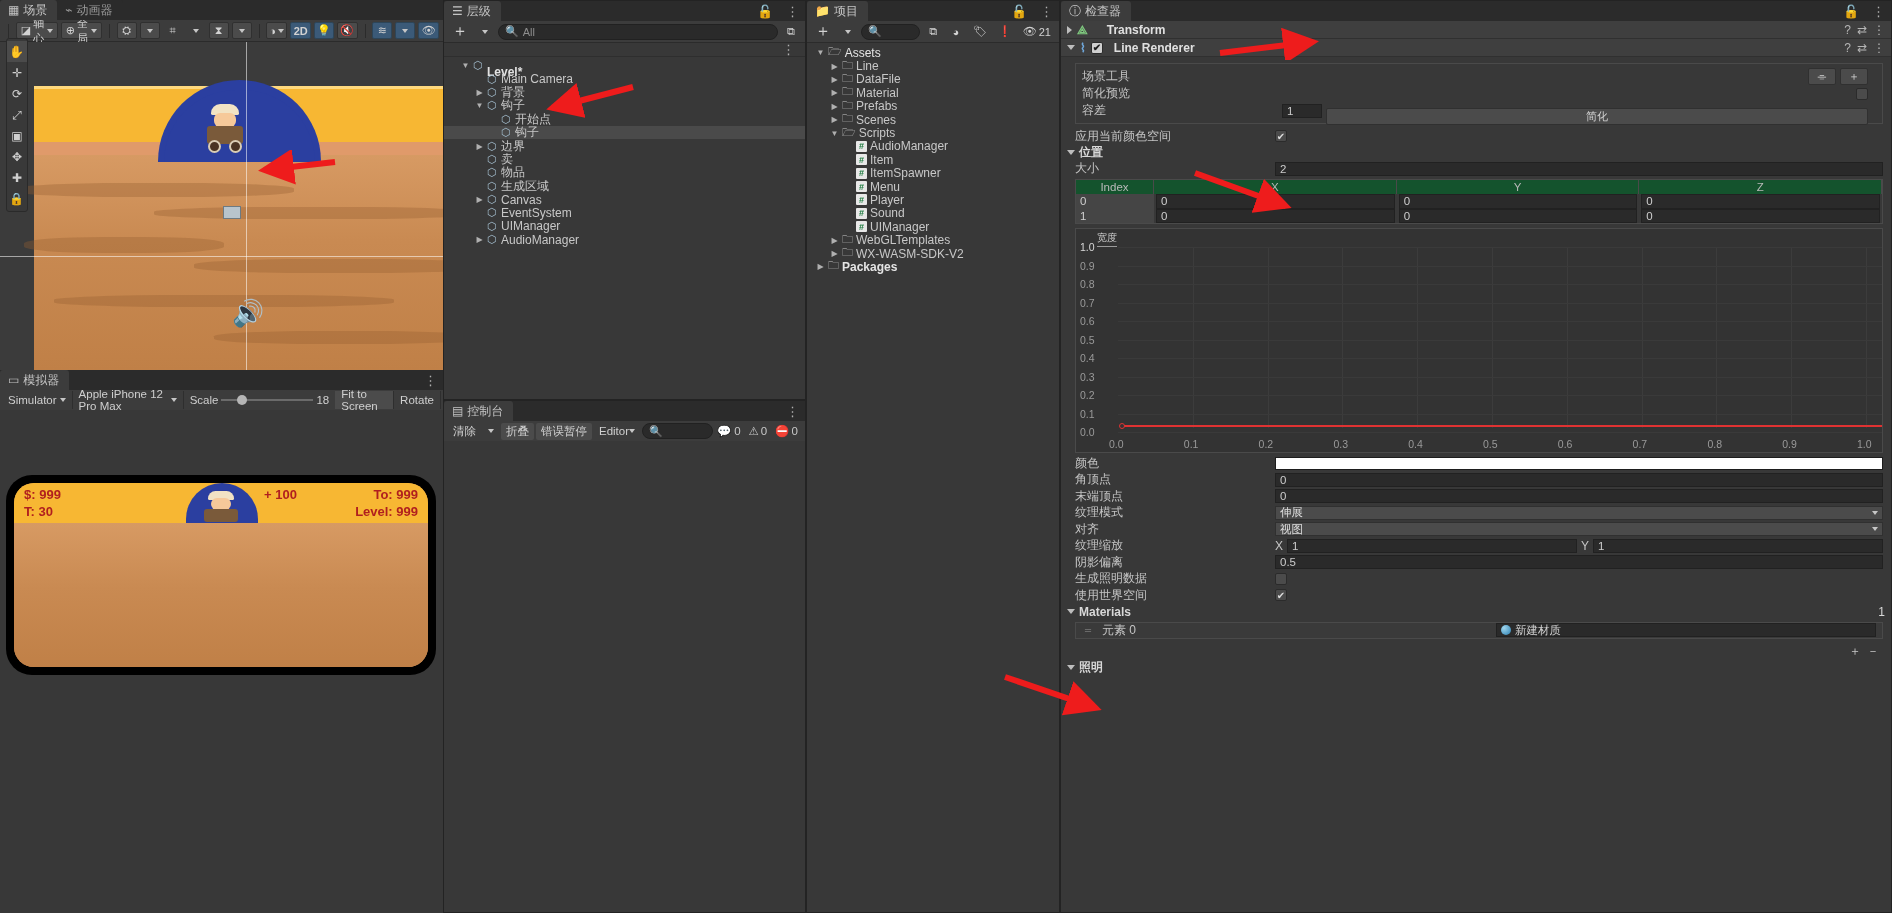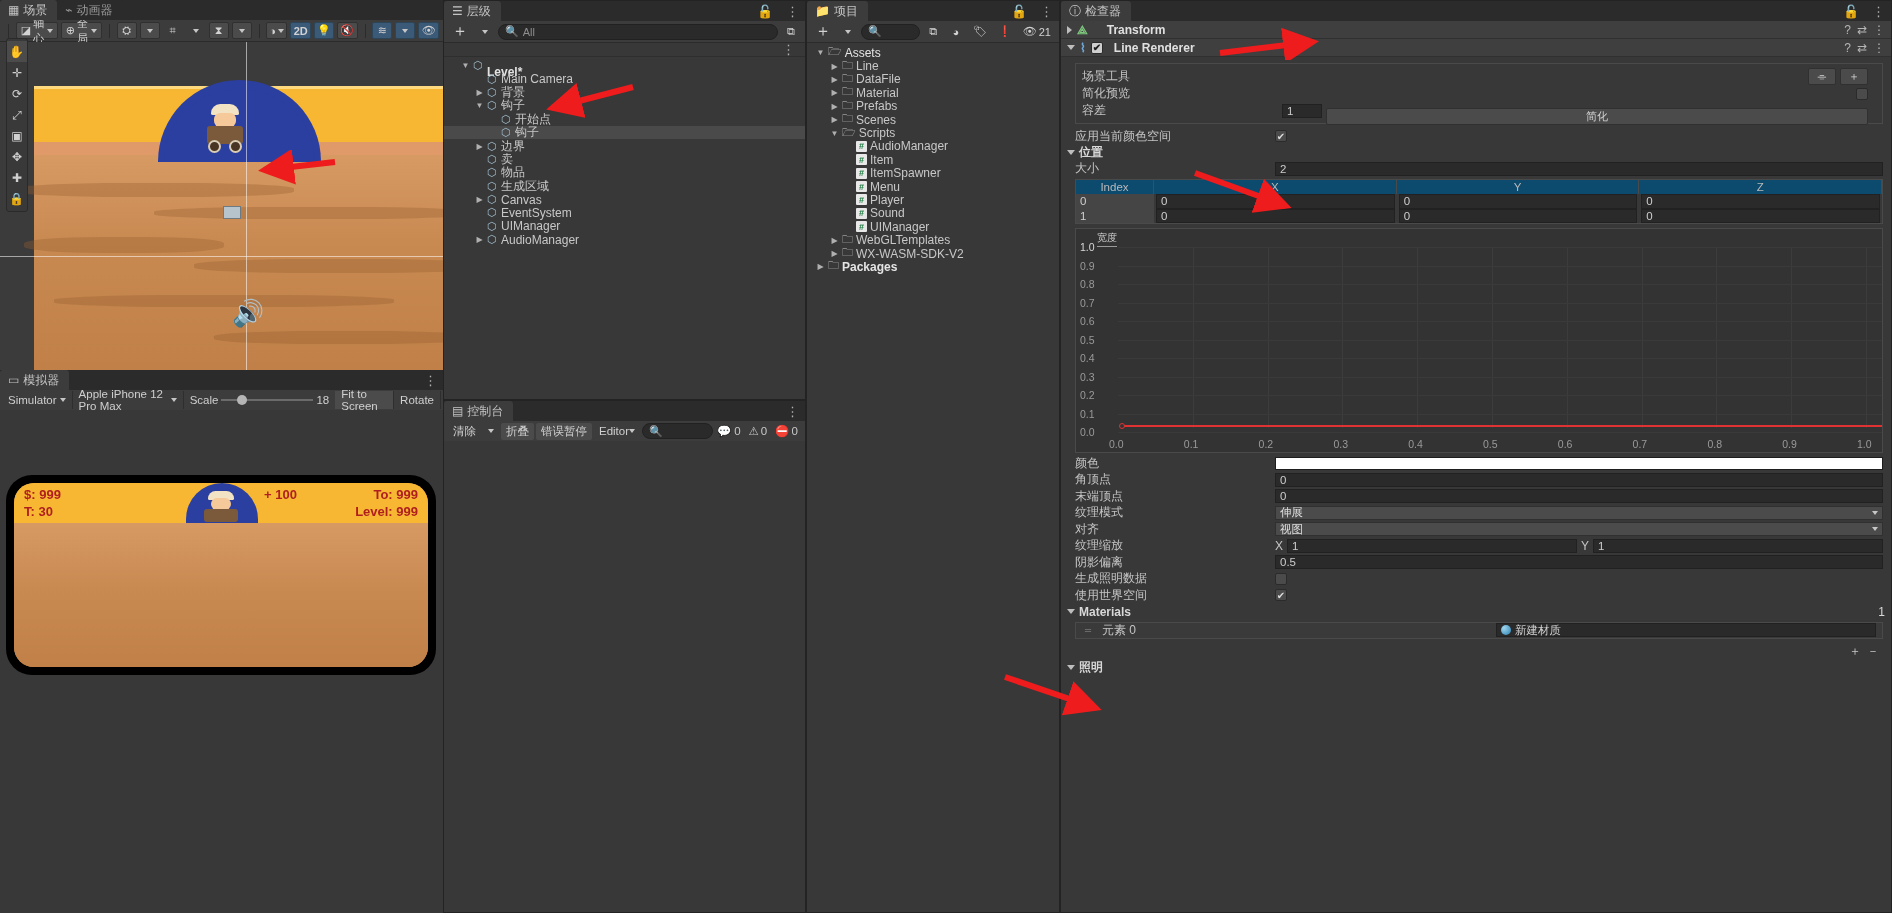--- a/index.html
+++ b/index.html
@@ -116,21 +116,21 @@
   .pbox.on { background:#4b4b4b; }
   .pdrop { flex:1; height:14px; background:#4b4b4b; border:1px solid #303030; color:#ddd; font-size:11.5px;
            display:flex; align-items:center; padding:0 4px; position:relative; }
   .pdrop .dc { position:absolute; right:4px; }
   .foldout { height:16px; display:flex; align-items:center; gap:4px; padding:0 6px; font-size:12px;
              color:#d8d8d8; font-weight:bold; }
   .tri { width:0;height:0;border-left:4px solid transparent;border-right:4px solid transparent;border-top:5px solid #bdbdbd; }
   .tri-r { width:0;height:0;border-top:4px solid transparent;border-bottom:4px solid transparent;border-left:5px solid #bdbdbd; }
   .scenebox { margin:6px 8px 4px 14px; border:1px solid #4a4a4a; padding:4px 6px; }
   .gridtbl { margin:2px 8px 2px 14px; border:1px solid #4a4a4a; }
-  .gth { height:14px; display:flex; background:#0c4a6e; font-size:11.5px; color:#b9b9b9; }
+  .gth { height:14px; display:flex; background:#14532d; font-size:11.5px; color:#b9b9b9; }
   .gth>div { border-right:1px solid #4a4a4a; text-align:center; line-height:14px; }
   .gtr { height:14.5px; display:flex; font-size:11.5px; }
   .gtr .ix { background:#454545; color:#cfcfcf; padding-left:4px; line-height:14.5px; }
   .gtr .cell { background:#2a2a2a; border:1px solid #212121; color:#cfcfcf; padding-left:4px;
                line-height:12.5px; margin:0 2px; }
   .curve { margin:4px 8px 2px 14px; height:225px; background:#333333; border:1px solid #4a4a4a; position:relative; }
   .curve .ylab { position:absolute; left:4px; font-size:10.5px; color:#9a9a9a; }
   .curve .xlab { position:absolute; bottom:2px; font-size:10.5px; color:#9a9a9a; }
   .curve .vgrid { position:absolute; top:18px; bottom:24px; width:1px; background:#3c3c3c; }
   .curve .hgrid { position:absolute; left:42px; right:0; height:1px; background:#3a3a3a; }

